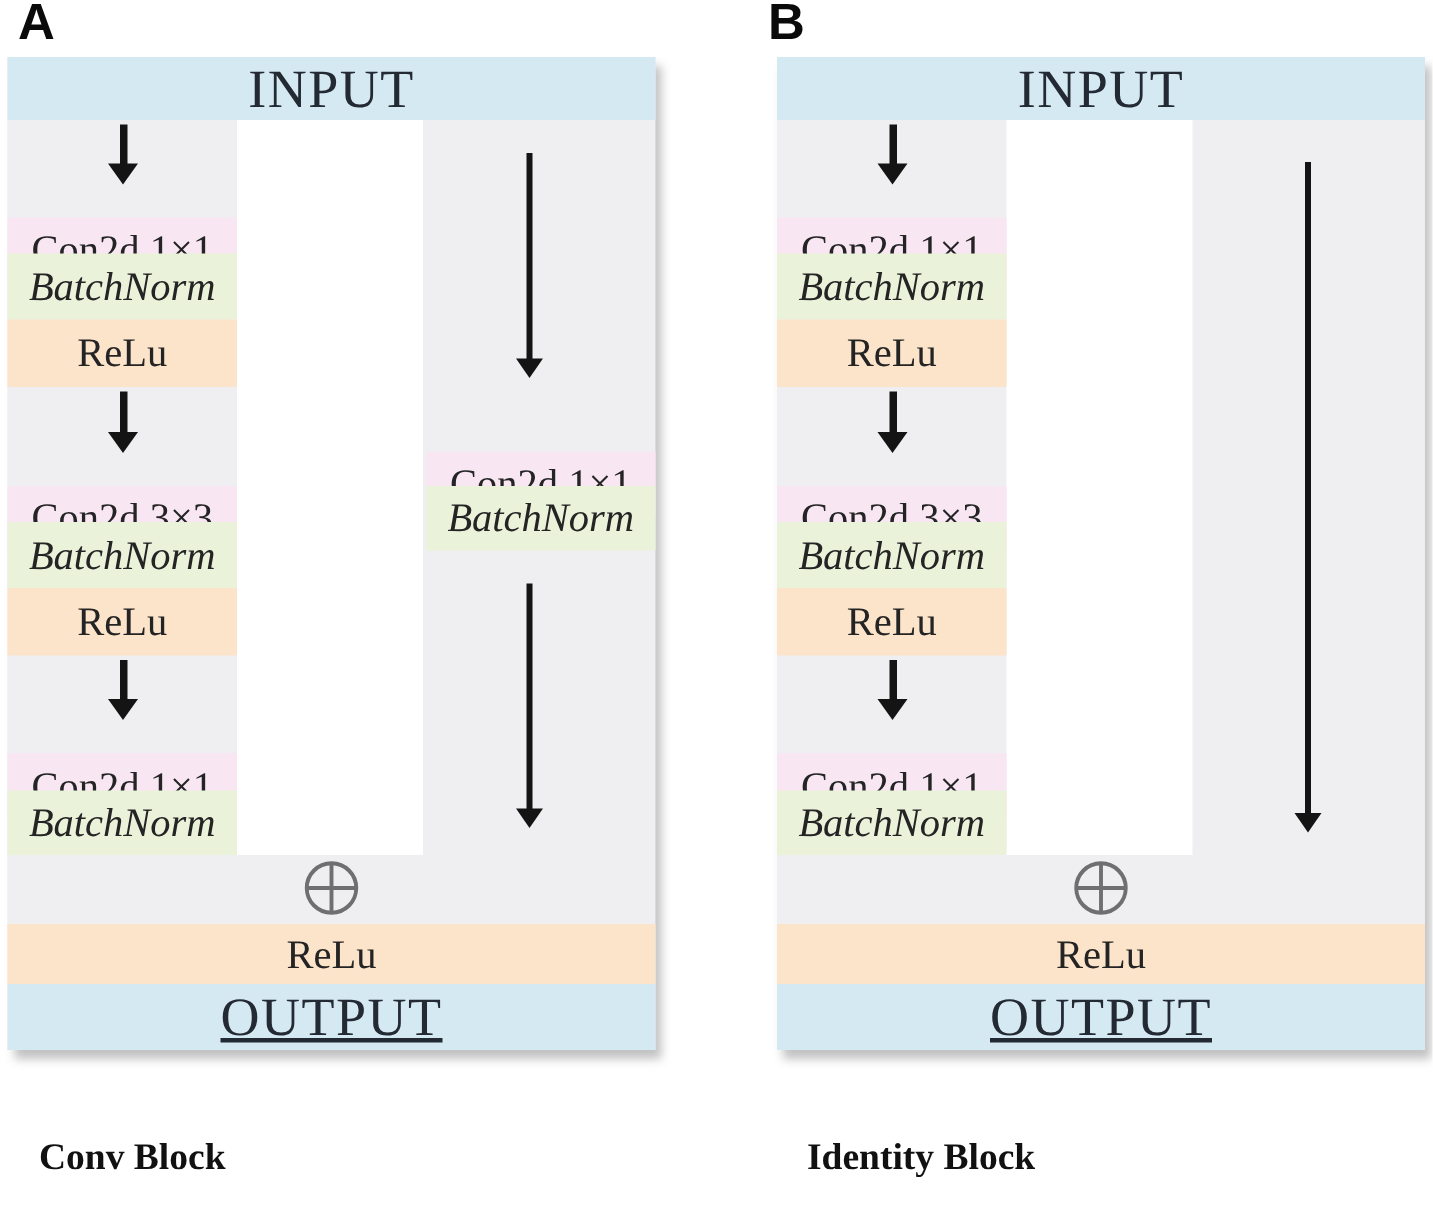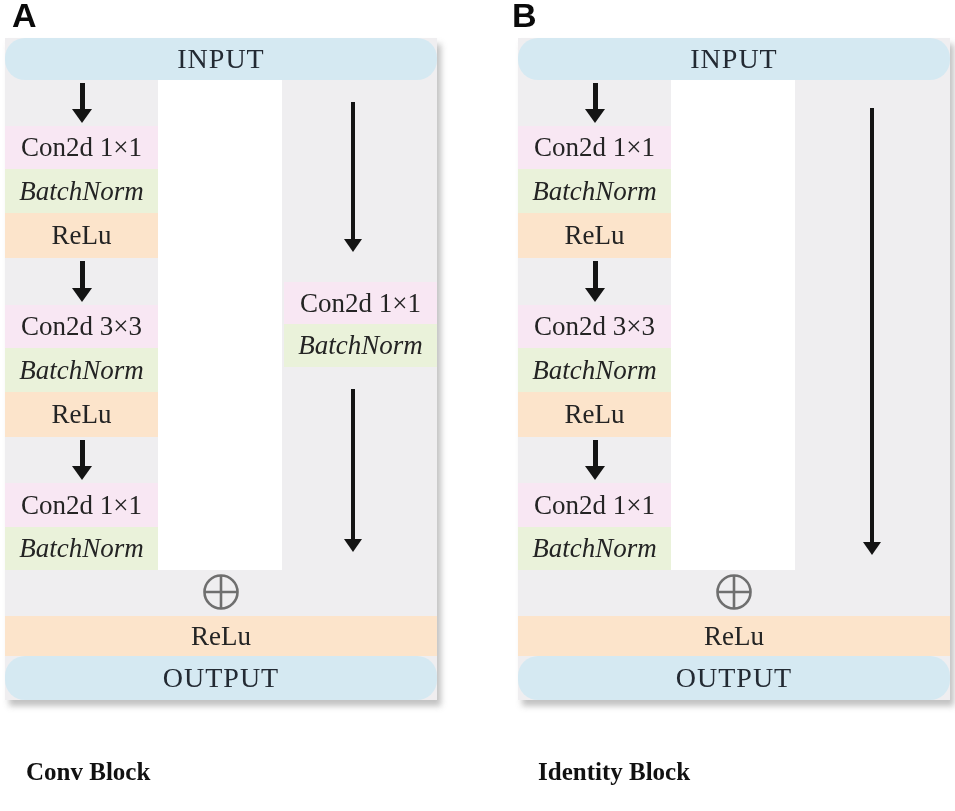--- a/index.html
+++ b/index.html
@@ -7,30 +7,30 @@
        font-family:"Liberation Serif",serif;color:var(--text,#242424);}
 
   .corner-label{position:absolute;top:-4px;font-family:"Liberation Sans",sans-serif;
        font-weight:700;font-size:34px;color:#0a0a0a;}
 
   .panel{position:absolute;width:432px;height:662px;background:var(--panel_bg,#efeef0);
        box-shadow:4px 6px 6px rgba(120,120,120,0.45);}
 
   .io-bar{position:absolute;left:0;width:432px;background:var(--io_fill,#d5e9f2);
        display:flex;align-items:center;justify-content:center;
-       font-size:28px;letter-spacing:1px;color:#232a33;border-radius:20px;}
+       font-size:36px;letter-spacing:1px;color:#232a33;}
   .io-bar.input{top:0;height:42px;}
-  .io-bar.output{top:618px;height:44px;}
+  .io-bar.output{top:618px;height:44px;text-decoration:underline;}
 
   .white-col{position:absolute;left:153px;top:42px;width:124px;height:490px;
        background:var(--white_col,#ffffff);}
 
   .box{position:absolute;display:flex;align-items:center;justify-content:center;
        font-size:27px;color:var(--text,#242424);white-space:nowrap;}
-  .box.conv{background:var(--conv_fill,#f8e7f3);}
+  .box.conv{background:var(--conv_fill,#f8e7f3);margin-top:19px;}
   .box.bn{background:var(--bn_fill,#eaf2da);font-style:italic;}
   .box.relu{background:var(--relu_fill,#fce4cb);}
   .left-box{left:0;width:153px;}
   .right-box{left:279px;width:153px;}
 
   .merge-relu{position:absolute;left:0;top:578px;width:432px;height:40px;
        background:var(--relu_fill,#fce4cb);display:flex;align-items:center;
        justify-content:center;font-size:27px;}
 
   .arrow{position:absolute;width:20px;}

